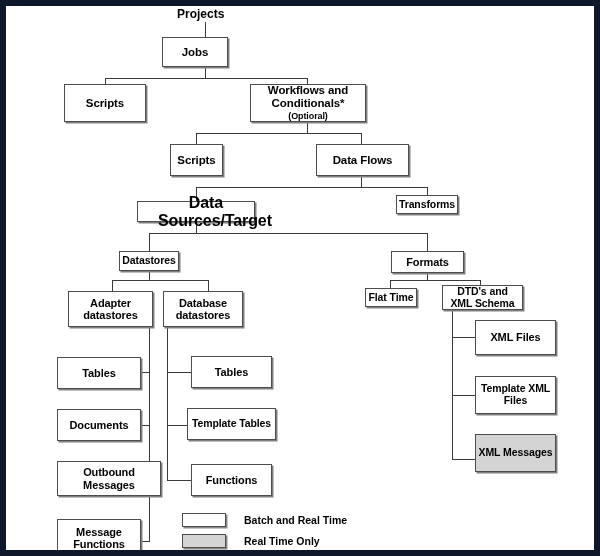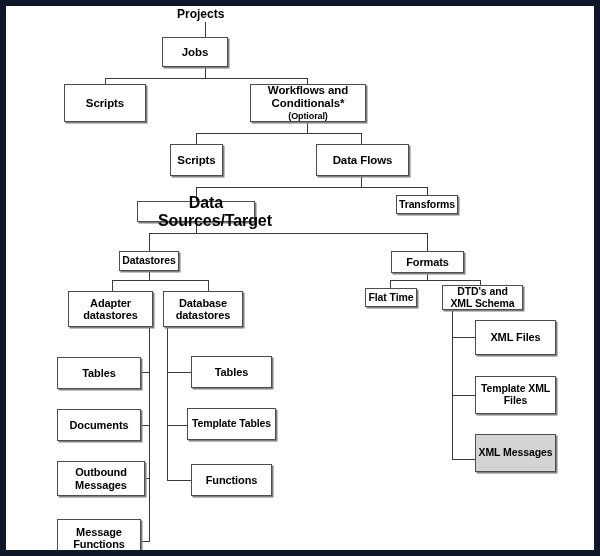--- a/index.html
+++ b/index.html
@@ -199,21 +199,21 @@
   </div>
 
   <div class="node" style="left:51px; top:351px; width:84px; height:32px; font-size:11px;">
     <span class="lbl">Tables</span>
   </div>
 
   <div class="node" style="left:51px; top:403px; width:84px; height:32px; font-size:11px;">
     <span class="lbl">Documents</span>
   </div>
 
-  <div class="node" style="left:51px; top:455px; width:88px; height:35px; font-size:11px;">
+  <div class="node" style="left:51px; top:455px; width:104px; height:35px; font-size:11px;">
     <span class="lbl">Outbound Messages</span>
   </div>
 
   <div class="node" style="left:51px; top:513px; width:84px; height:38px; font-size:11px;">
     <span class="lbl">Message Functions</span>
   </div>
 
   <div class="node" style="left:185px; top:350px; width:81px; height:32px; font-size:11px;">
     <span class="lbl">Tables</span>
   </div>
@@ -231,14 +231,24 @@
   </div>
 
   <div class="node shaded" style="left:469px; top:428px; width:81px; height:38px; font-size:10.5px;">
     <span class="lbl">XML Messages</span>
   </div>
 
   <div class="node" style="left:469px; top:370px; width:81px; height:38px; font-size:10.5px;">
     <span class="lbl">Template XML Files</span>
   </div>
 
+  <div class="legend" style="left:176px; top:507px;">
+    <div class="legend-row">
+      <span class="swatch"></span>
+      <span class="legend-label">Batch and Real Time</span>
+    </div>
+    <div class="legend-row">
+      <span class="swatch shaded"></span>
+      <span class="legend-label">Real Time Only</span>
+    </div>
+  </div>
 
 </div>
 
 </body></html>

